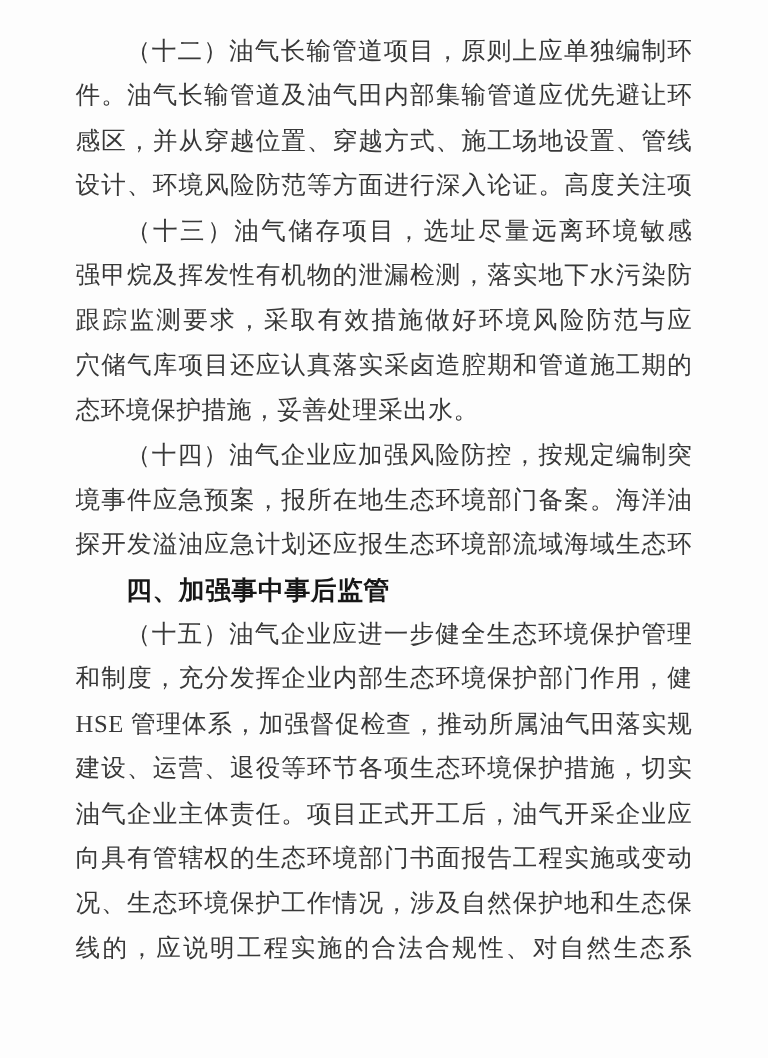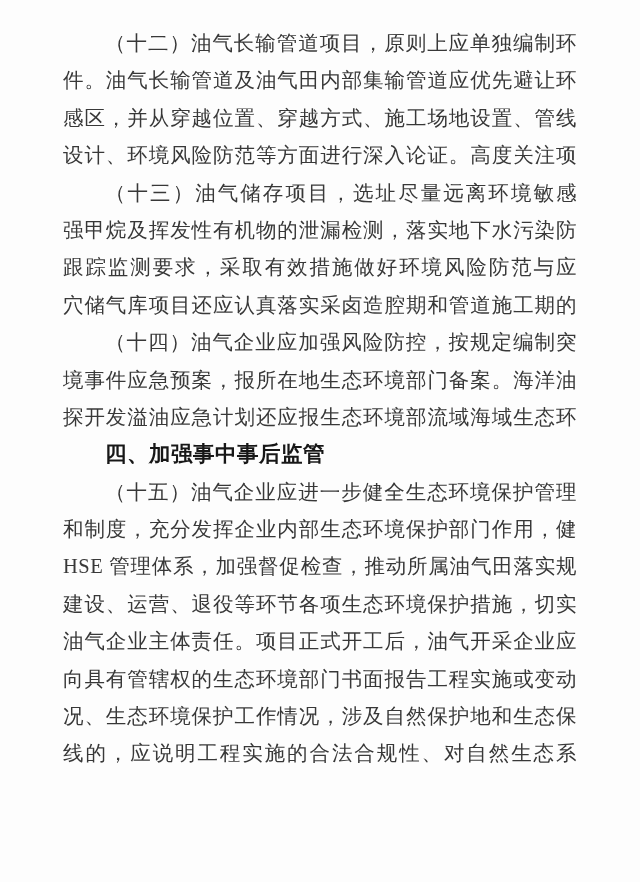--- a/index.html
+++ b/index.html
@@ -57,20 +57,21 @@
         <div class="line indent">（十二）油气长输管道项目，原则上应单独编制环评文</div>
         <div class="line">件。油气长输管道及油气田内部集输管道应优先避让环境敏</div>
         <div class="line">感区，并从穿越位置、穿越方式、施工场地设置、管线工艺</div>
         <div class="line">设计、环境风险防范等方面进行深入论证。高度关注项目安</div>
       </div>
       <div>
         <div class="line indent">（十三）油气储存项目，选址尽量远离环境敏感区。加</div>
         <div class="line">强甲烷及挥发性有机物的泄漏检测，落实地下水污染防治和</div>
         <div class="line">跟踪监测要求，采取有效措施做好环境风险防范与应急；盐</div>
         <div class="line">穴储气库项目还应认真落实采卤造腔期和管道施工期的生</div>
+        <div class="line no-just">态环境保护措施，妥善处理采出水。</div>
       </div>
       <div>
         <div class="line indent">（十四）油气企业应加强风险防控，按规定编制突发环</div>
         <div class="line">境事件应急预案，报所在地生态环境部门备案。海洋油气勘</div>
         <div class="line">探开发溢油应急计划还应报生态环境部流域海域生态环境</div>
       </div>
       <div>
         <div class="line heading">四、加强事中事后监管</div>
       </div>
       <div>

